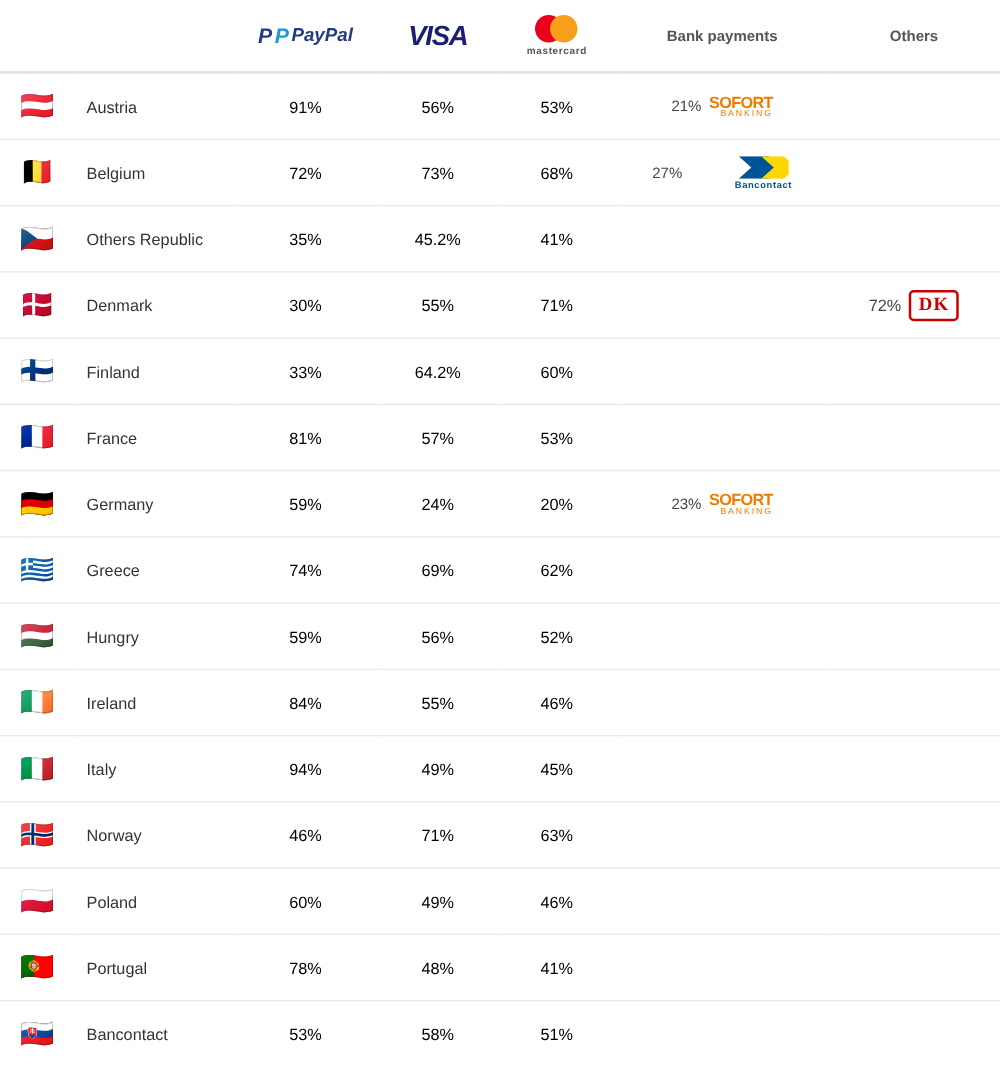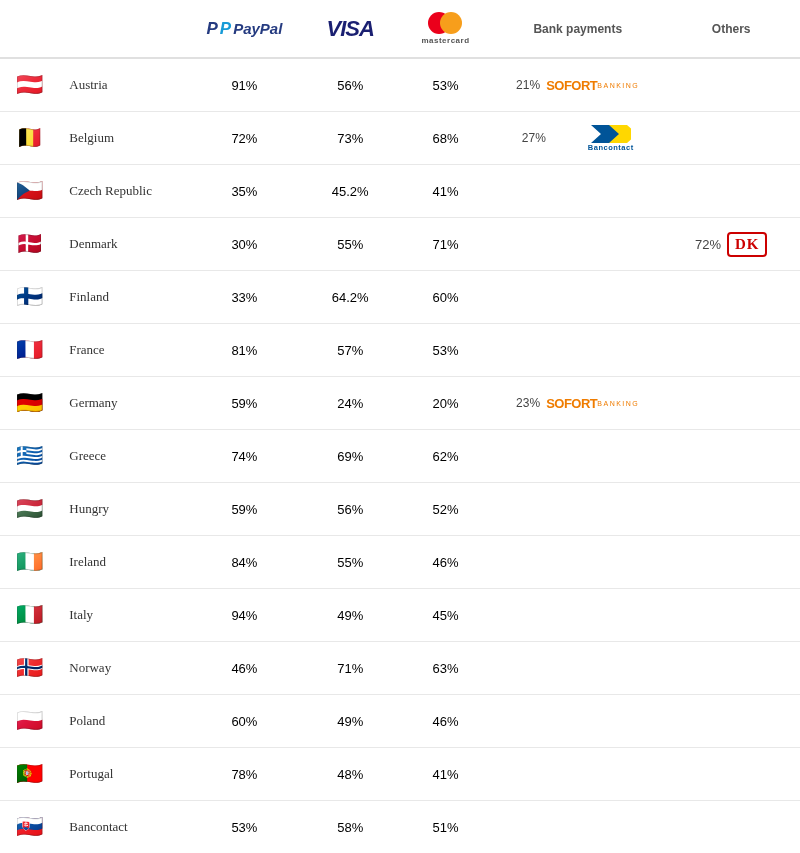--- a/index.html
+++ b/index.html
@@ -37,21 +37,20 @@
     }
     td.country-flag {
       width: 50px;
       text-align: center;
     }
     td.country-name {
       text-align: left;
       width: 120px;
       font-size: 13px;
       color: #333;
-      font-family: Liberation Serif, serif;
     }
     td.stat {
       width: 90px;
       font-size: 13px;
       color: #000000;
     }
     td.bank-col {
       width: 160px;
     }
     td.others-col {
@@ -146,22 +145,22 @@
       gap: 6px;
     }
     .others-pct {
       font-size: 13px;
       color: #444;
     }
 
     
     .sofort-box {
       display: inline-flex;
-      flex-direction: row;
-      align-items: center;
+      flex-direction: column;
+      align-items: flex-end;
       line-height: 1;
     }
     .sofort-line1 {
       font-size: 13px;
       font-weight: 900;
       color: #EF7C00;
       letter-spacing: -0.5px;
     }
     .sofort-line2 {
       font-size: 7px;
@@ -269,21 +268,21 @@
     <span class="bc-text">Bancontact</span>
   </div>
             </div>
           </td>
           <td class="others-col"></td>
         </tr>
         <tr>
           <td class="country-flag">
     <span class="flag">🇨🇿</span>
   </td>
-          <td class="country-name">Czech Republic</td>
+          <td class="country-name">Others Republic</td>
           <td class="stat">35%</td>
           <td class="stat">45.2%</td>
           <td class="stat">41%</td>
           <td class="bank-col"></td>
           <td class="others-col"></td>
         </tr>
         <tr>
           <td class="country-flag">
     <span class="flag">🇩🇰</span>
   </td>

